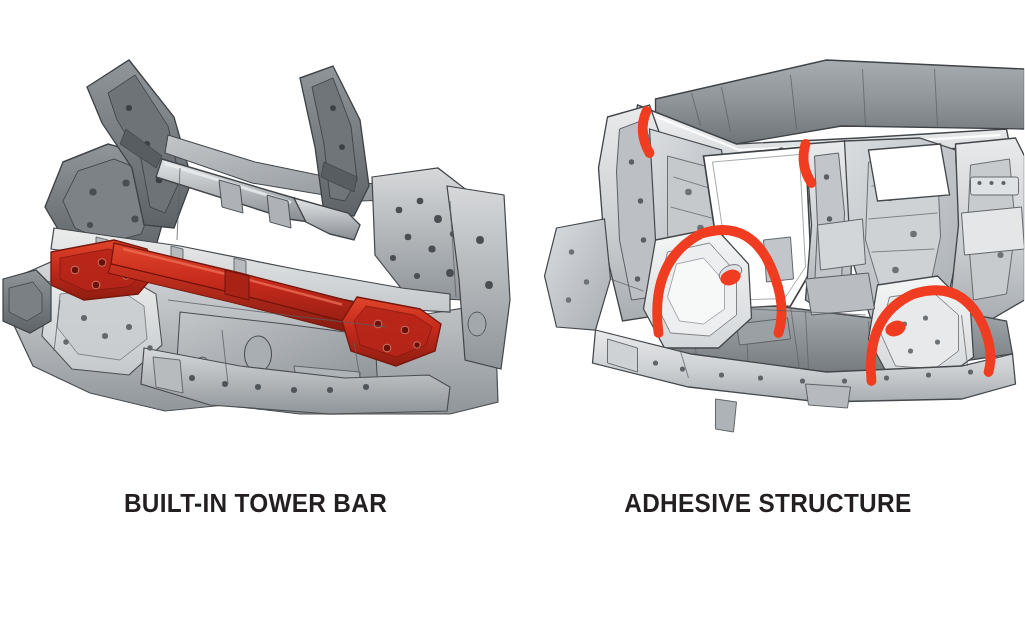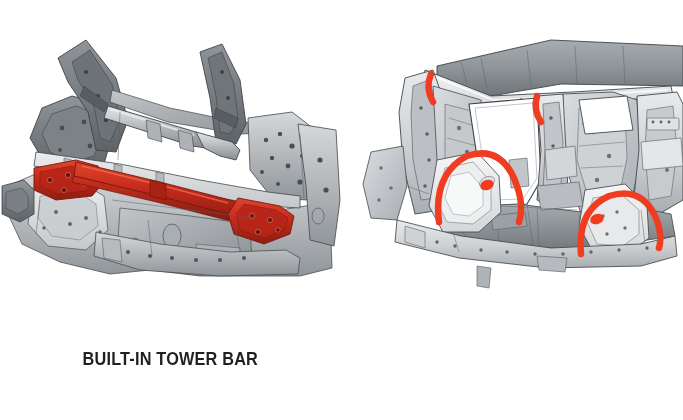--- a/index.html
+++ b/index.html
@@ -39,21 +39,21 @@
     position: absolute;
     left: 0;
     top: 300px;
     width: 683px;
     height: 70px;
     display: flex;
   }
   .caption-cell {
     width: 50%;
     display: flex;
-    align-items: flex-end;
+    align-items: center;
     justify-content: center;
   }
   .caption-text {
     font-family: "Liberation Sans", sans-serif;
     font-weight: bold;
     font-size: 17.5px;
     letter-spacing: 0.2px;
     color: #231f20;
     white-space: nowrap;
     transform: scaleX(0.93);
@@ -419,16 +419,19 @@
           </g>
         </g>
       </svg>
     </div>
   </div>
 
   <div class="captions">
     <div class="caption-cell">
       <span class="caption-text">BUILT-IN TOWER BAR</span>
     </div>
+    <div class="caption-cell">
+      <span class="caption-text">ADHESIVE STRUCTURE</span>
+    </div>
   </div>
 
   <div class="footer-space"></div>
 </div>
 
 </body></html>

